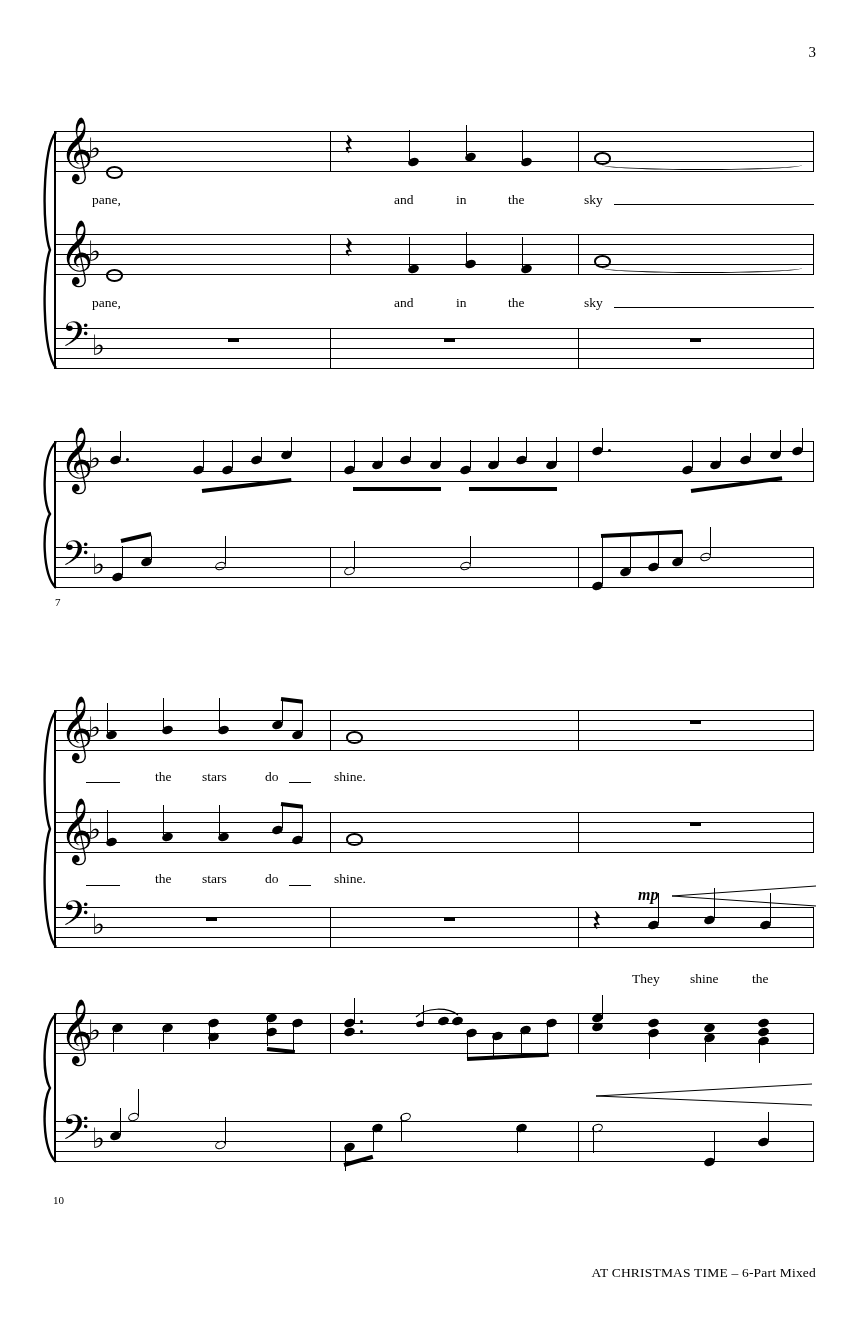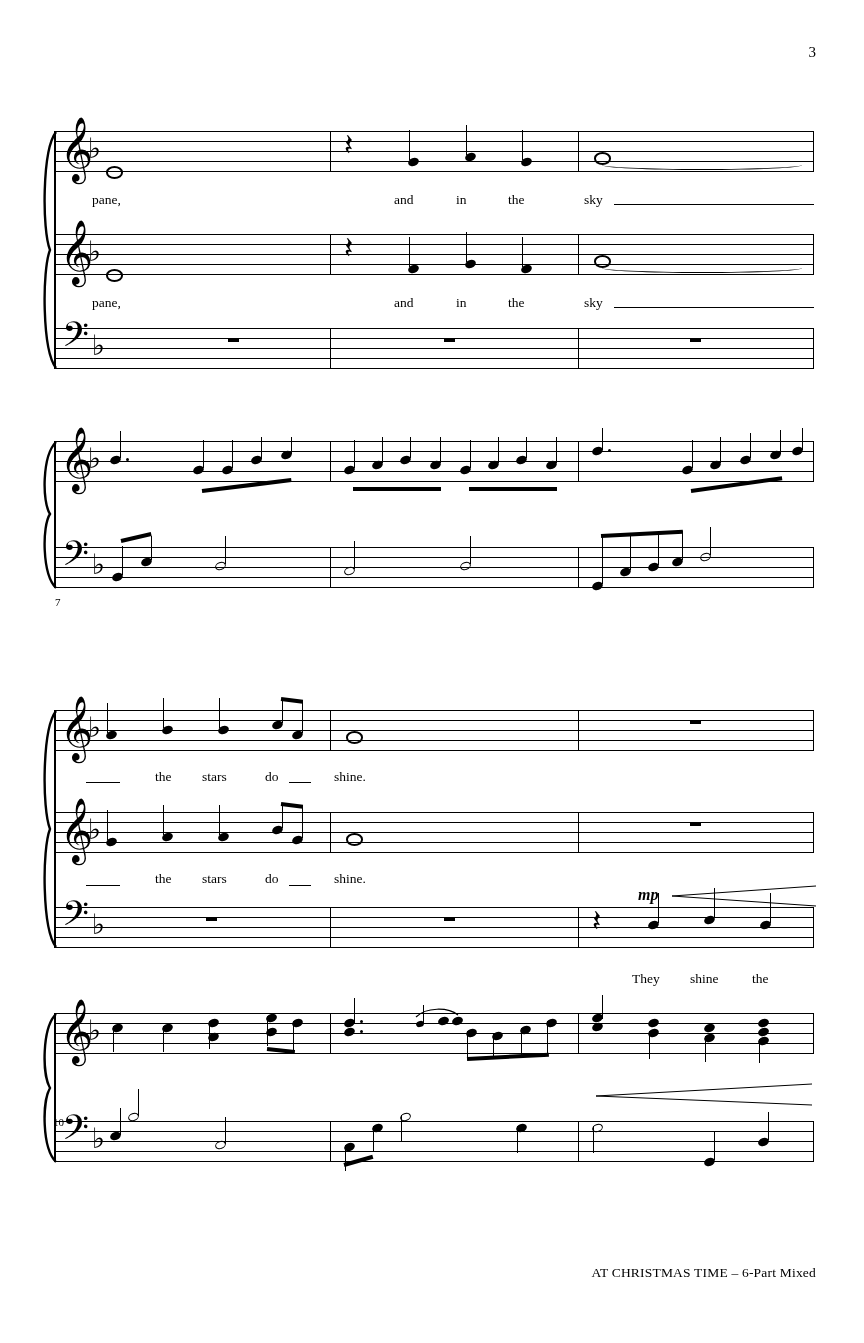--- a/index.html
+++ b/index.html
@@ -558,17 +558,17 @@
     <div class="barline" style="left:578px;top:1121px;height:41px;"></div>
     <div class="nh open" style="left:592px;top:1124px;"></div>
     <div class="stem" style="left:593px;top:1126px;height:27px;"></div>
     <div class="nh" style="left:704px;top:1158px;"></div>
     <div class="ledger" style="left:701px;top:1161px;width:17px;"></div>
     <div class="stem" style="left:714px;top:1132px;height:28px;"></div>
     <div class="nh" style="left:758px;top:1138px;"></div>
     <div class="stem" style="left:768px;top:1112px;height:28px;"></div>
     <div class="barline" style="left:813px;top:1121px;height:41px;"></div>
 
-    <div class="measure-num" style="left:53px;top:1116px;">10</div>
+    <div class="measure-num" style="left:53px;top:1194px;">10</div>
   </div>
 
   <div class="footer">AT CHRISTMAS TIME – 6-Part Mixed</div>
 </div>
 
 </body></html>

